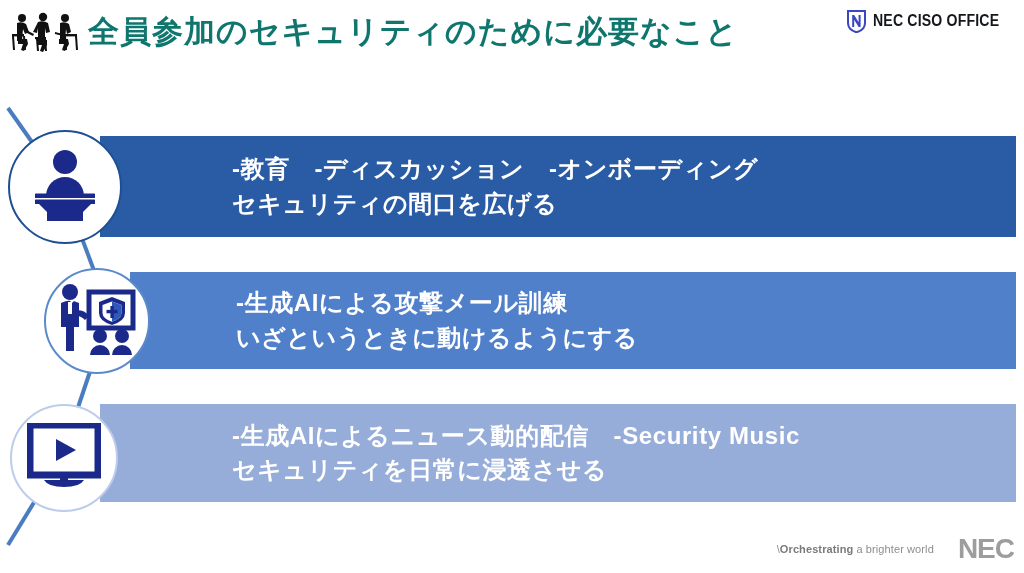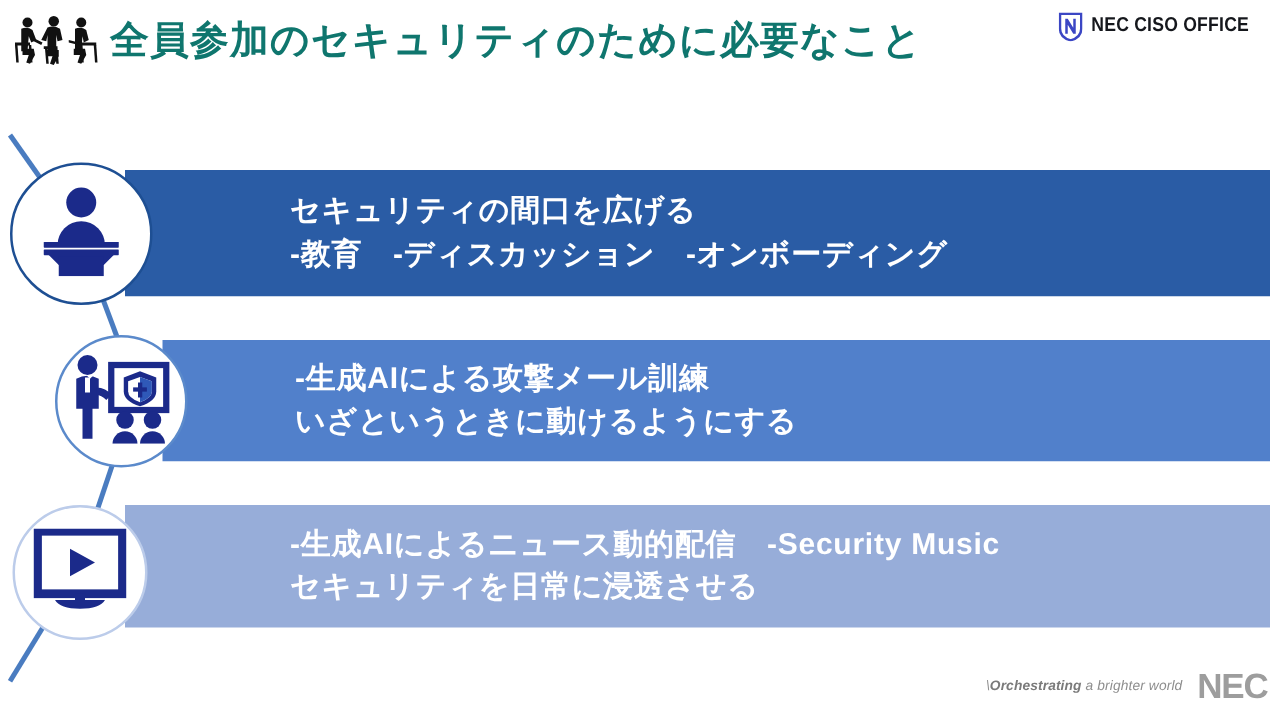--- a/index.html
+++ b/index.html
@@ -158,30 +158,30 @@
     bottom: 10px;
     display: flex;
     align-items: center;
     gap: 12px;
   }
   .footer-tag {
     font-size: 11px;
     color: #8d8d8d;
     white-space: nowrap;
     letter-spacing: 0.1px;
-    font-style: italic;
   }
   .footer-tag b { color: #7a7a7a; }
   .footer-nec {
     font-size: 28px;
     font-weight: bold;
     color: #9d9d9d;
     letter-spacing: -1px;
     line-height: 1;
     font-family: "Liberation Sans", sans-serif;
+    margin-left: 12px;
   }
 </style>
 </head>
 <body>
 
 <div id="slide">
 
   <div class="header">
 
     <div class="header-icon">
@@ -231,22 +231,22 @@
   <svg class="connector" viewBox="0 0 1024 573" aria-hidden="true">
     <g stroke="#4a7cc0" stroke-width="4" fill="none" stroke-linecap="butt">
       <line x1="8" y1="108" x2="70" y2="196"></line>
       <line x1="62" y1="185" x2="105" y2="300"></line>
       <line x1="108" y1="318" x2="62" y2="455"></line>
       <line x1="66" y1="450" x2="8" y2="545"></line>
     </g>
   </svg>
 
   <div class="row-bar" id="row1">
+    <div class="line">-教育　-ディスカッション　-オンボーディング</div>
     <div class="line">セキュリティの間口を広げる</div>
-    <div class="line">-教育　-ディスカッション　-オンボーディング</div>
   </div>
 
   <div class="icon-circle" id="circle1">
     <span>
       <svg viewBox="0 0 76 72" width="76" height="72" aria-hidden="true">
         <g fill="#1b2a8a">
           <circle cx="38" cy="13" r="12"></circle>
           <path d="M19 47 a19 19 0 0 1 38 0 z"></path>
           <rect x="8" y="44.5" width="60" height="4.6" rx="0.5"></rect>
           <rect x="8" y="50.5" width="60" height="4.6" rx="0.5"></rect>

